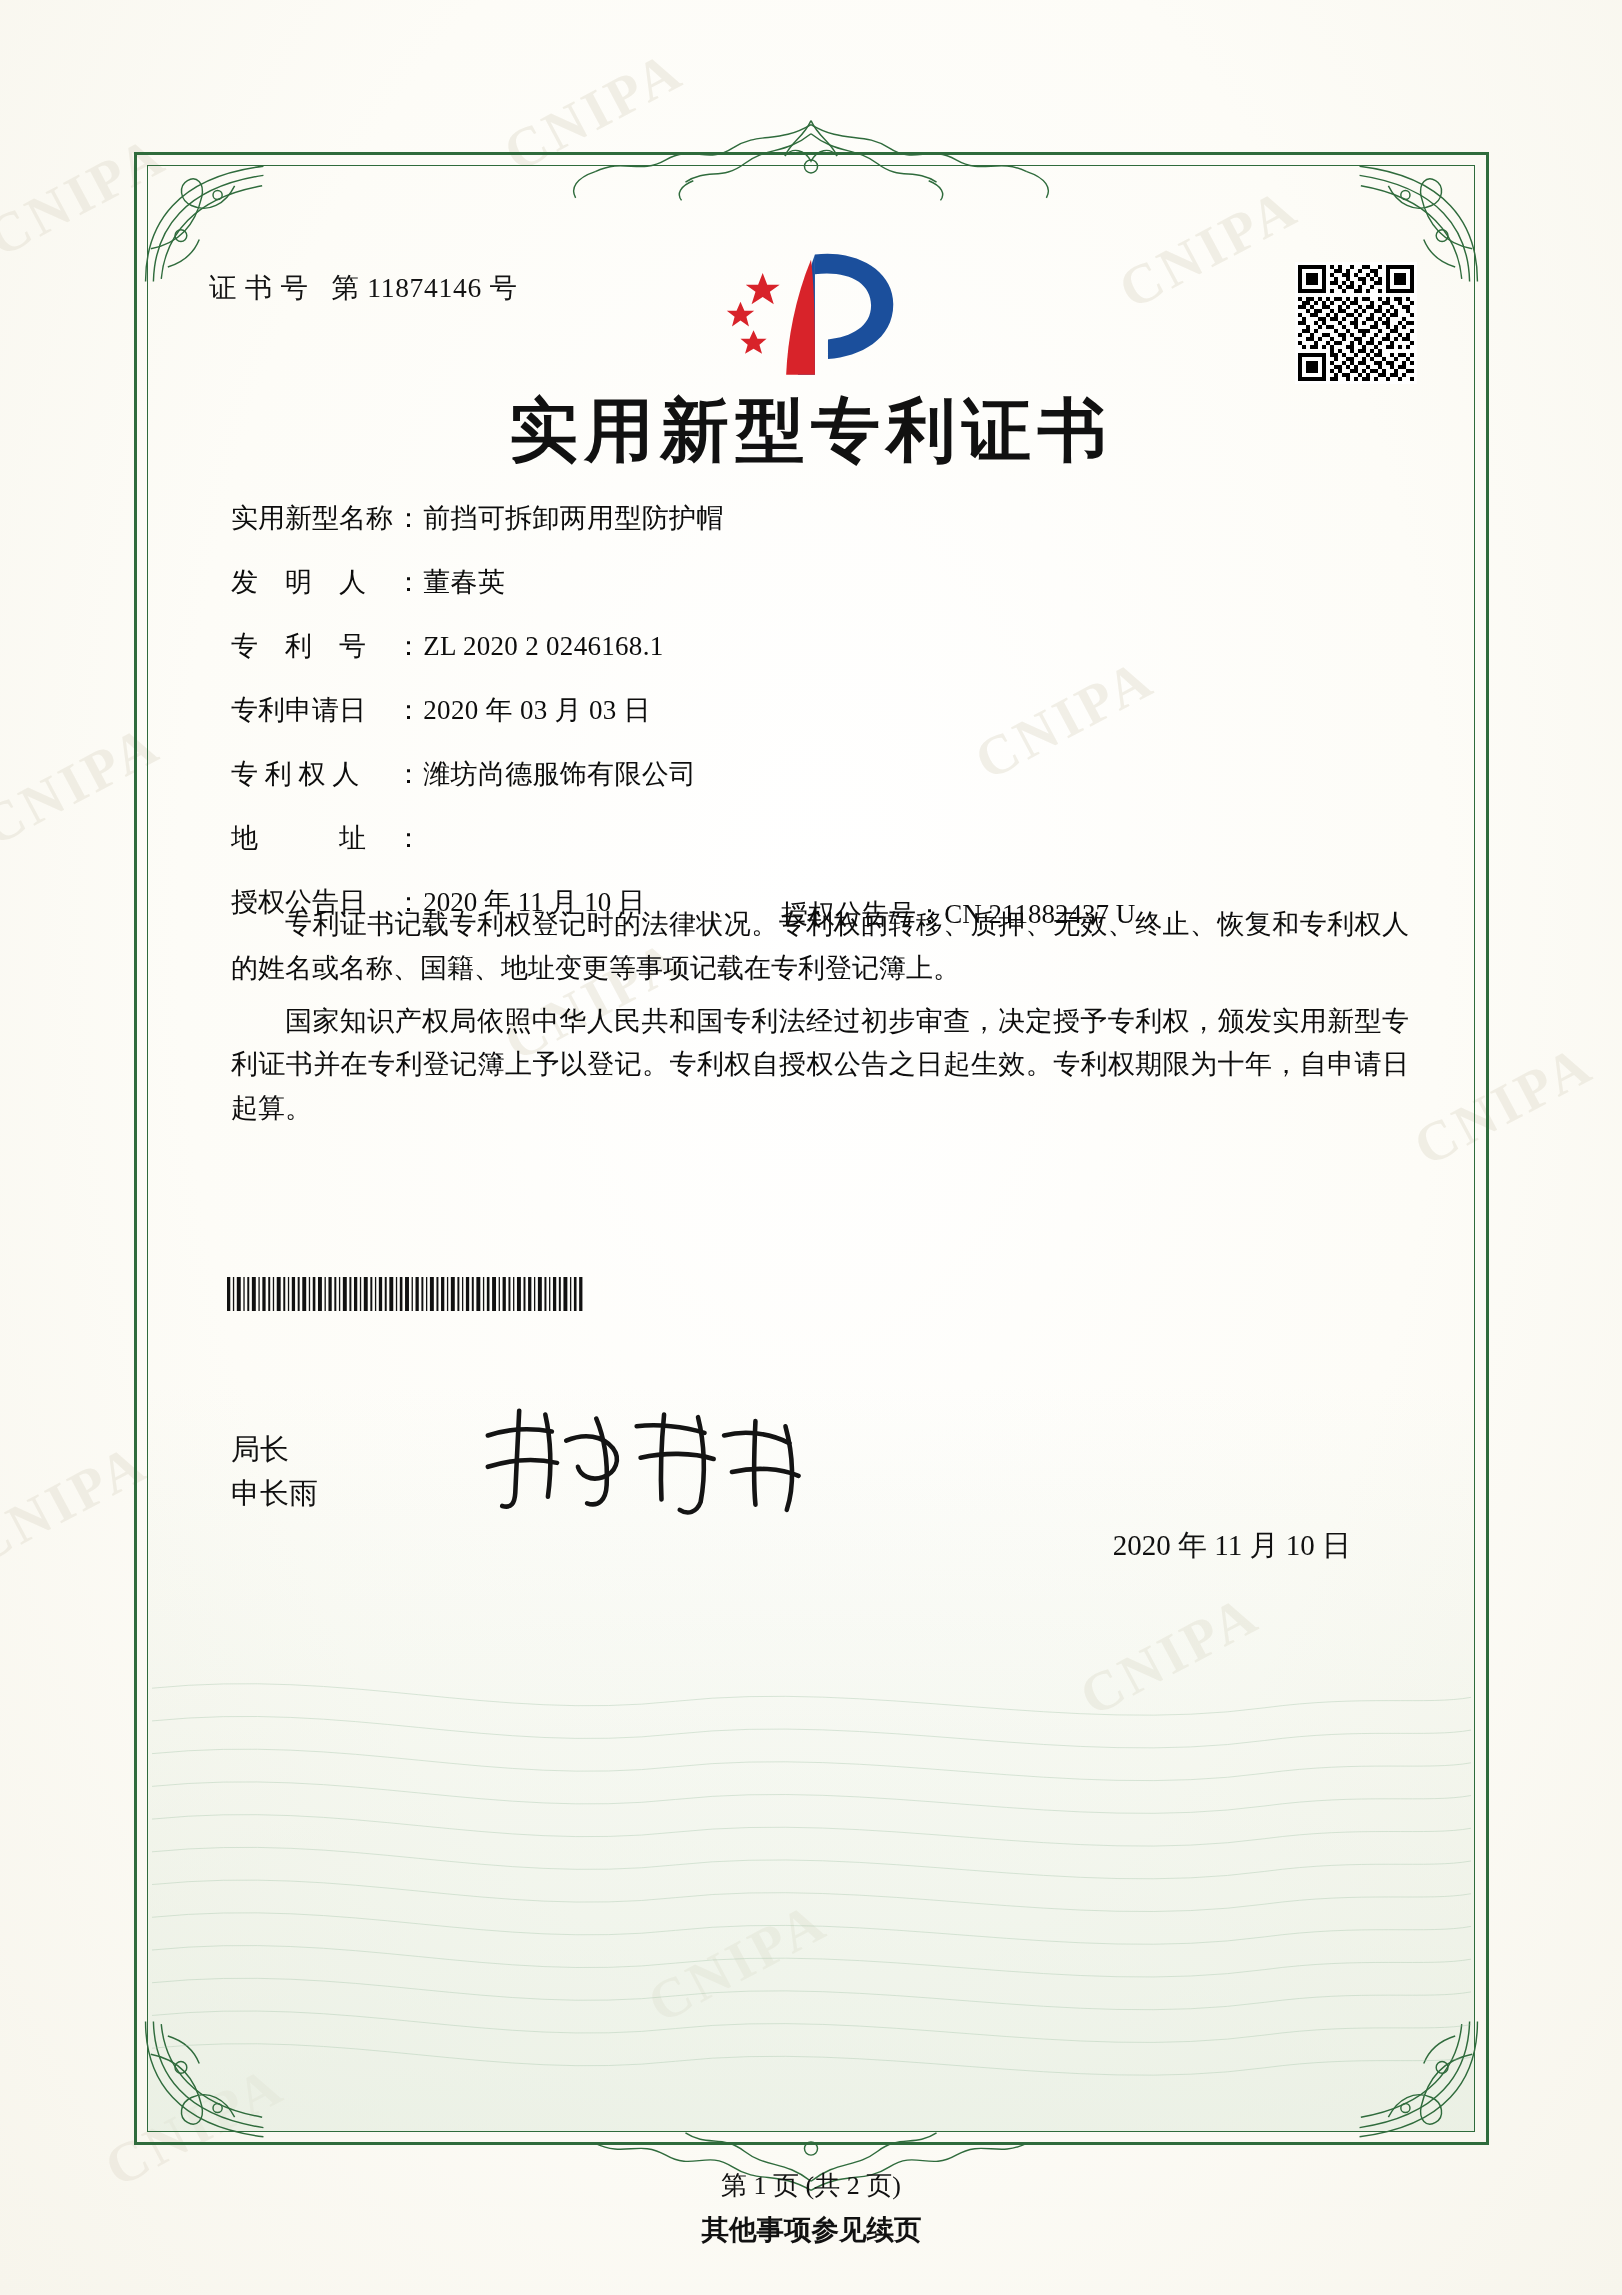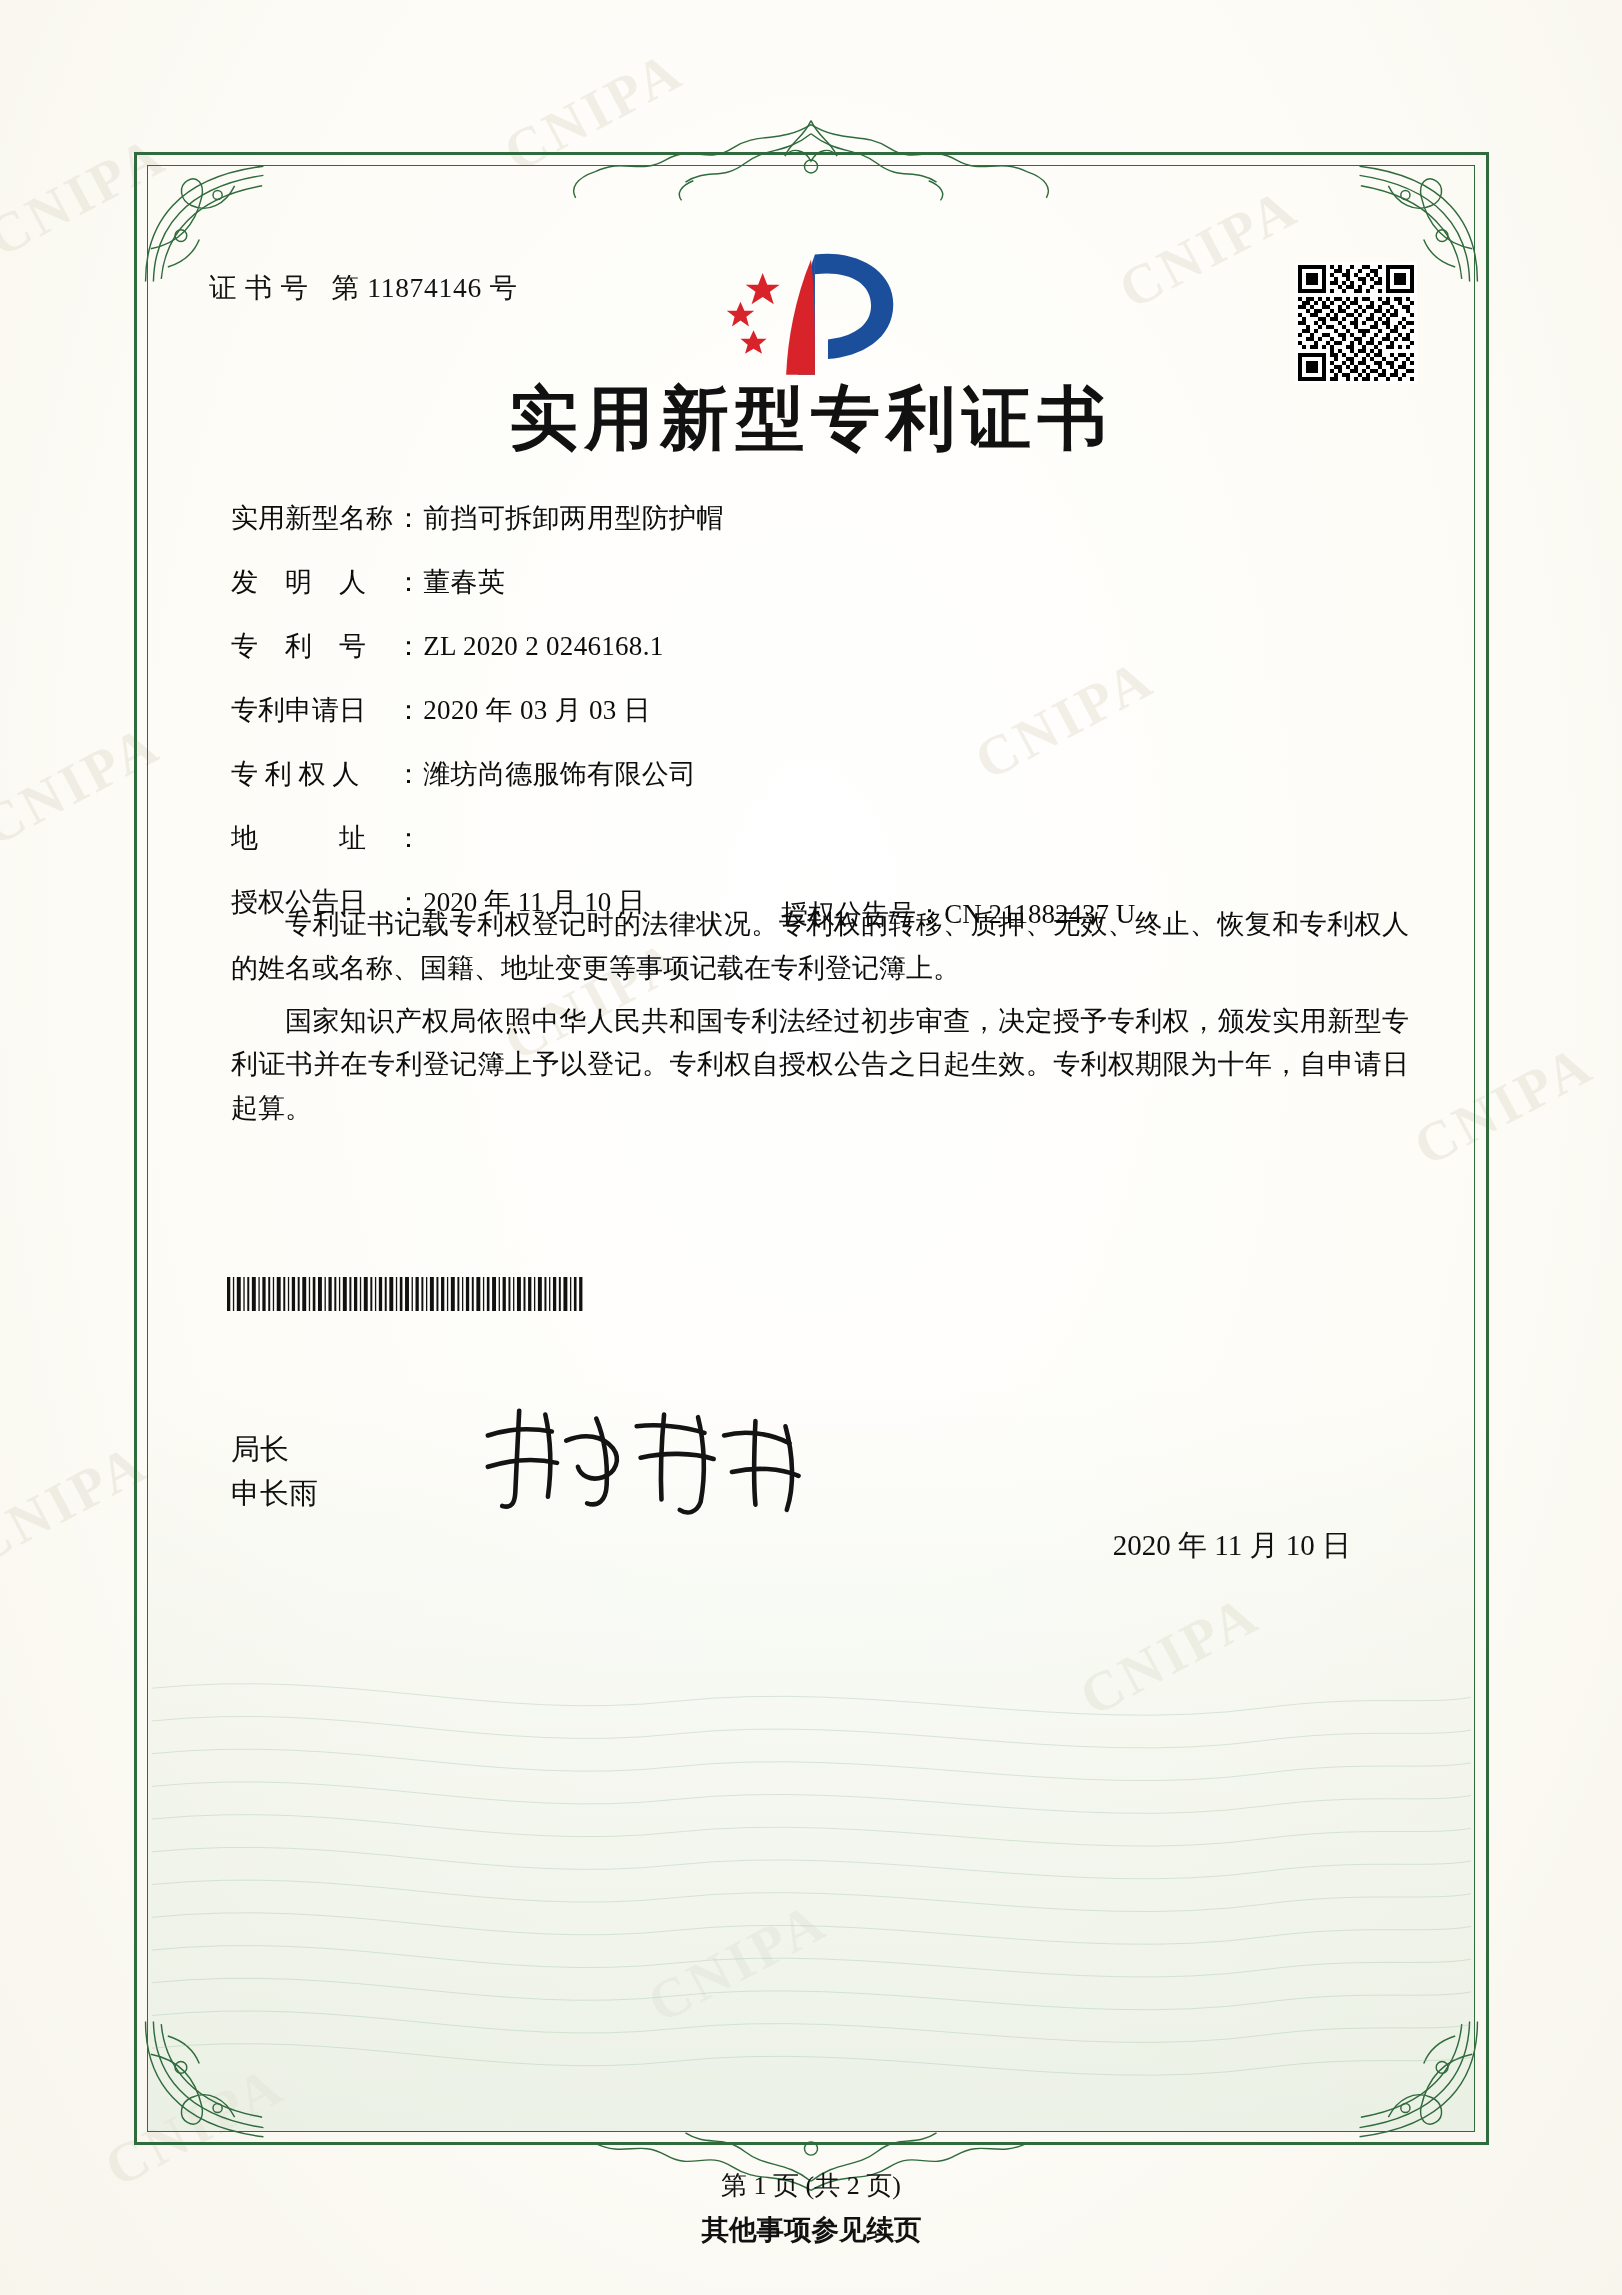--- a/index.html
+++ b/index.html
@@ -116,21 +116,21 @@
     position: absolute;
     left: 50%;
     top: 79px;
     transform: translateX(-50%);
     width: 222px;
     height: 144px;
   }
 
   .cert-title {
     position: absolute;
-    left: 0; top: 208px;
+    left: 0; top: 220px;
     width: 100%;
     text-align: center;
     font-size: 69px;
     font-weight: bold;
     letter-spacing: 6.5px;
     color: #111;
     font-family: "Liberation Serif", "DejaVu Serif", serif;
   }
 
   .fields {

